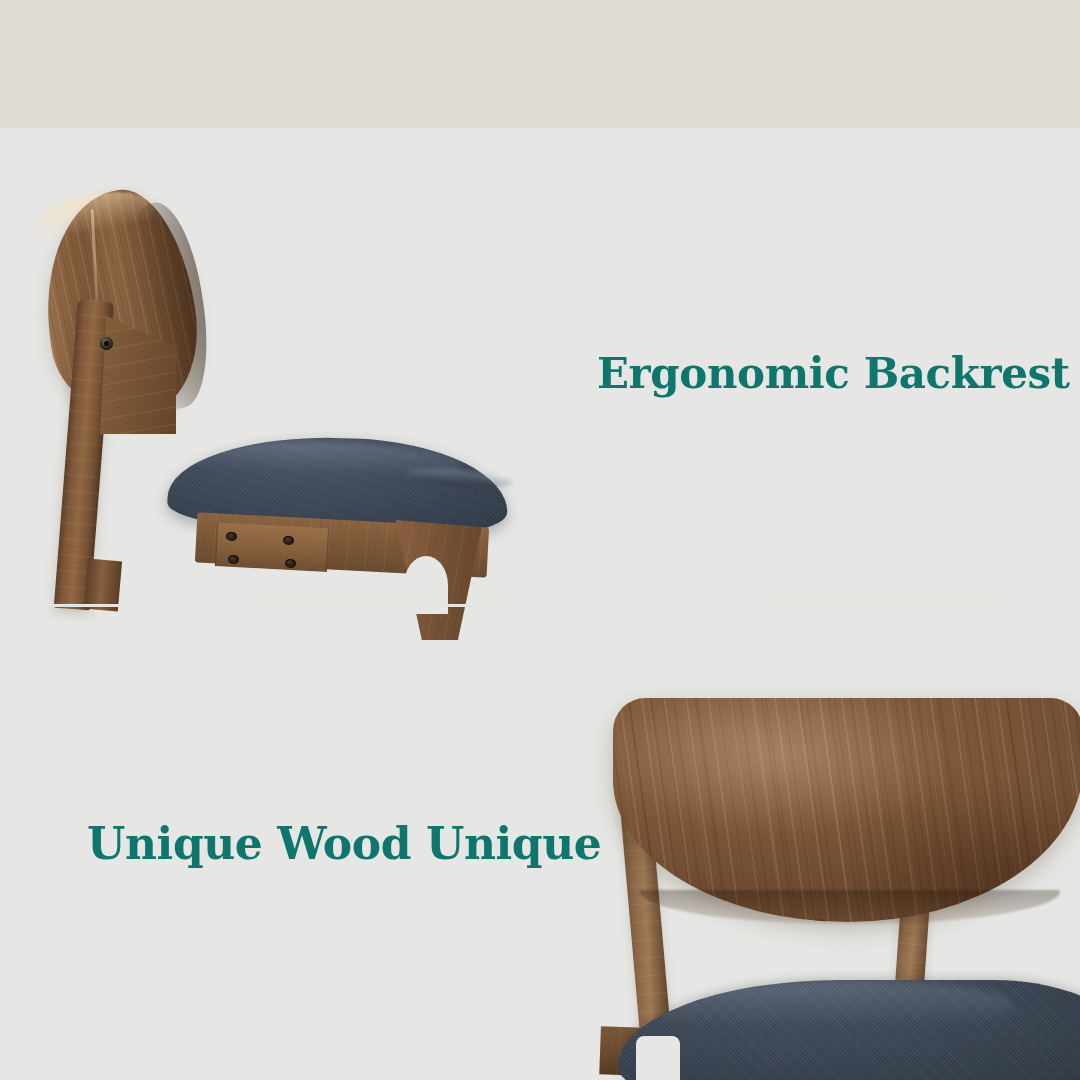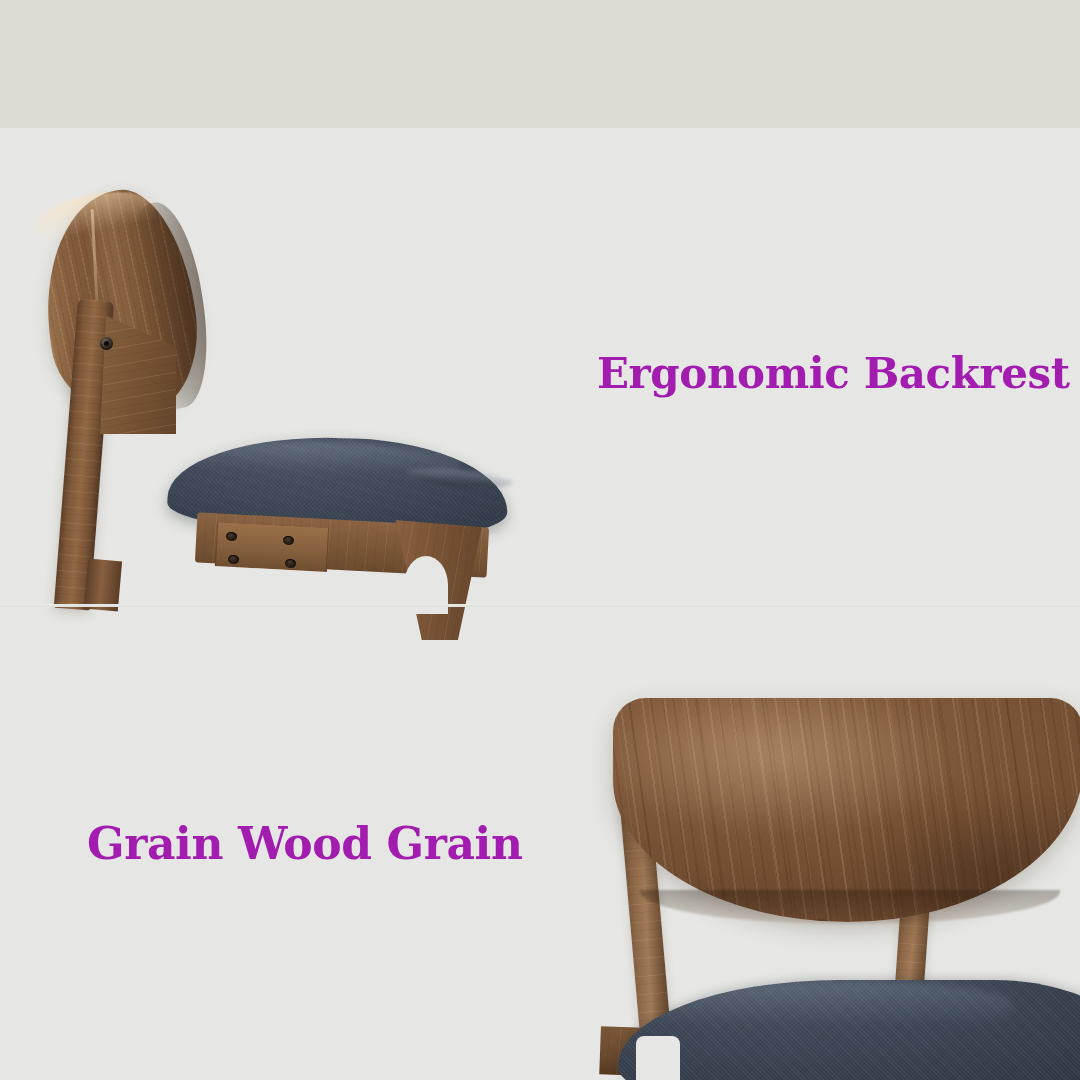--- a/index.html
+++ b/index.html
@@ -38,21 +38,21 @@
     position:absolute; left:0; top:604px; width:1080px; height:3px;
     background:linear-gradient(to bottom,#eceee9 0%, #dfe1dd 60%, #e6e7e4 100%);
     z-index:6;
   }
 
   
   .headline {
     position:absolute;
     font-family:"DejaVu Serif", serif;
     font-weight:700;
-    color:#a21caf;
+    color:#0f766e;
     letter-spacing:-0.4px;
     white-space:nowrap;
     z-index:9;
     text-align:center;
   }
   .headline-1 { left:597px; top:349px; font-size:42px; }
   .headline-2 { left:87px;  top:818px; font-size:44px; }
 
   
   .chair-top { position:absolute; left:0; top:0; width:1080px; height:1080px; z-index:4; }
@@ -449,15 +449,15 @@
       <div class="sheen"></div>
       <div class="shade"></div>
     </div>
     <div class="bb-bevel"></div>
 
     <div class="bb-cushion"></div>
     <div class="bb-rail"></div>
     <div class="bb-railcut"></div>
   </div>
 
-  <h2 class="headline headline-2">Grain Wood Grain</h2>
+  <h2 class="headline headline-2">Unique Wood Unique</h2>
 
 </div>
 
 </body></html>

